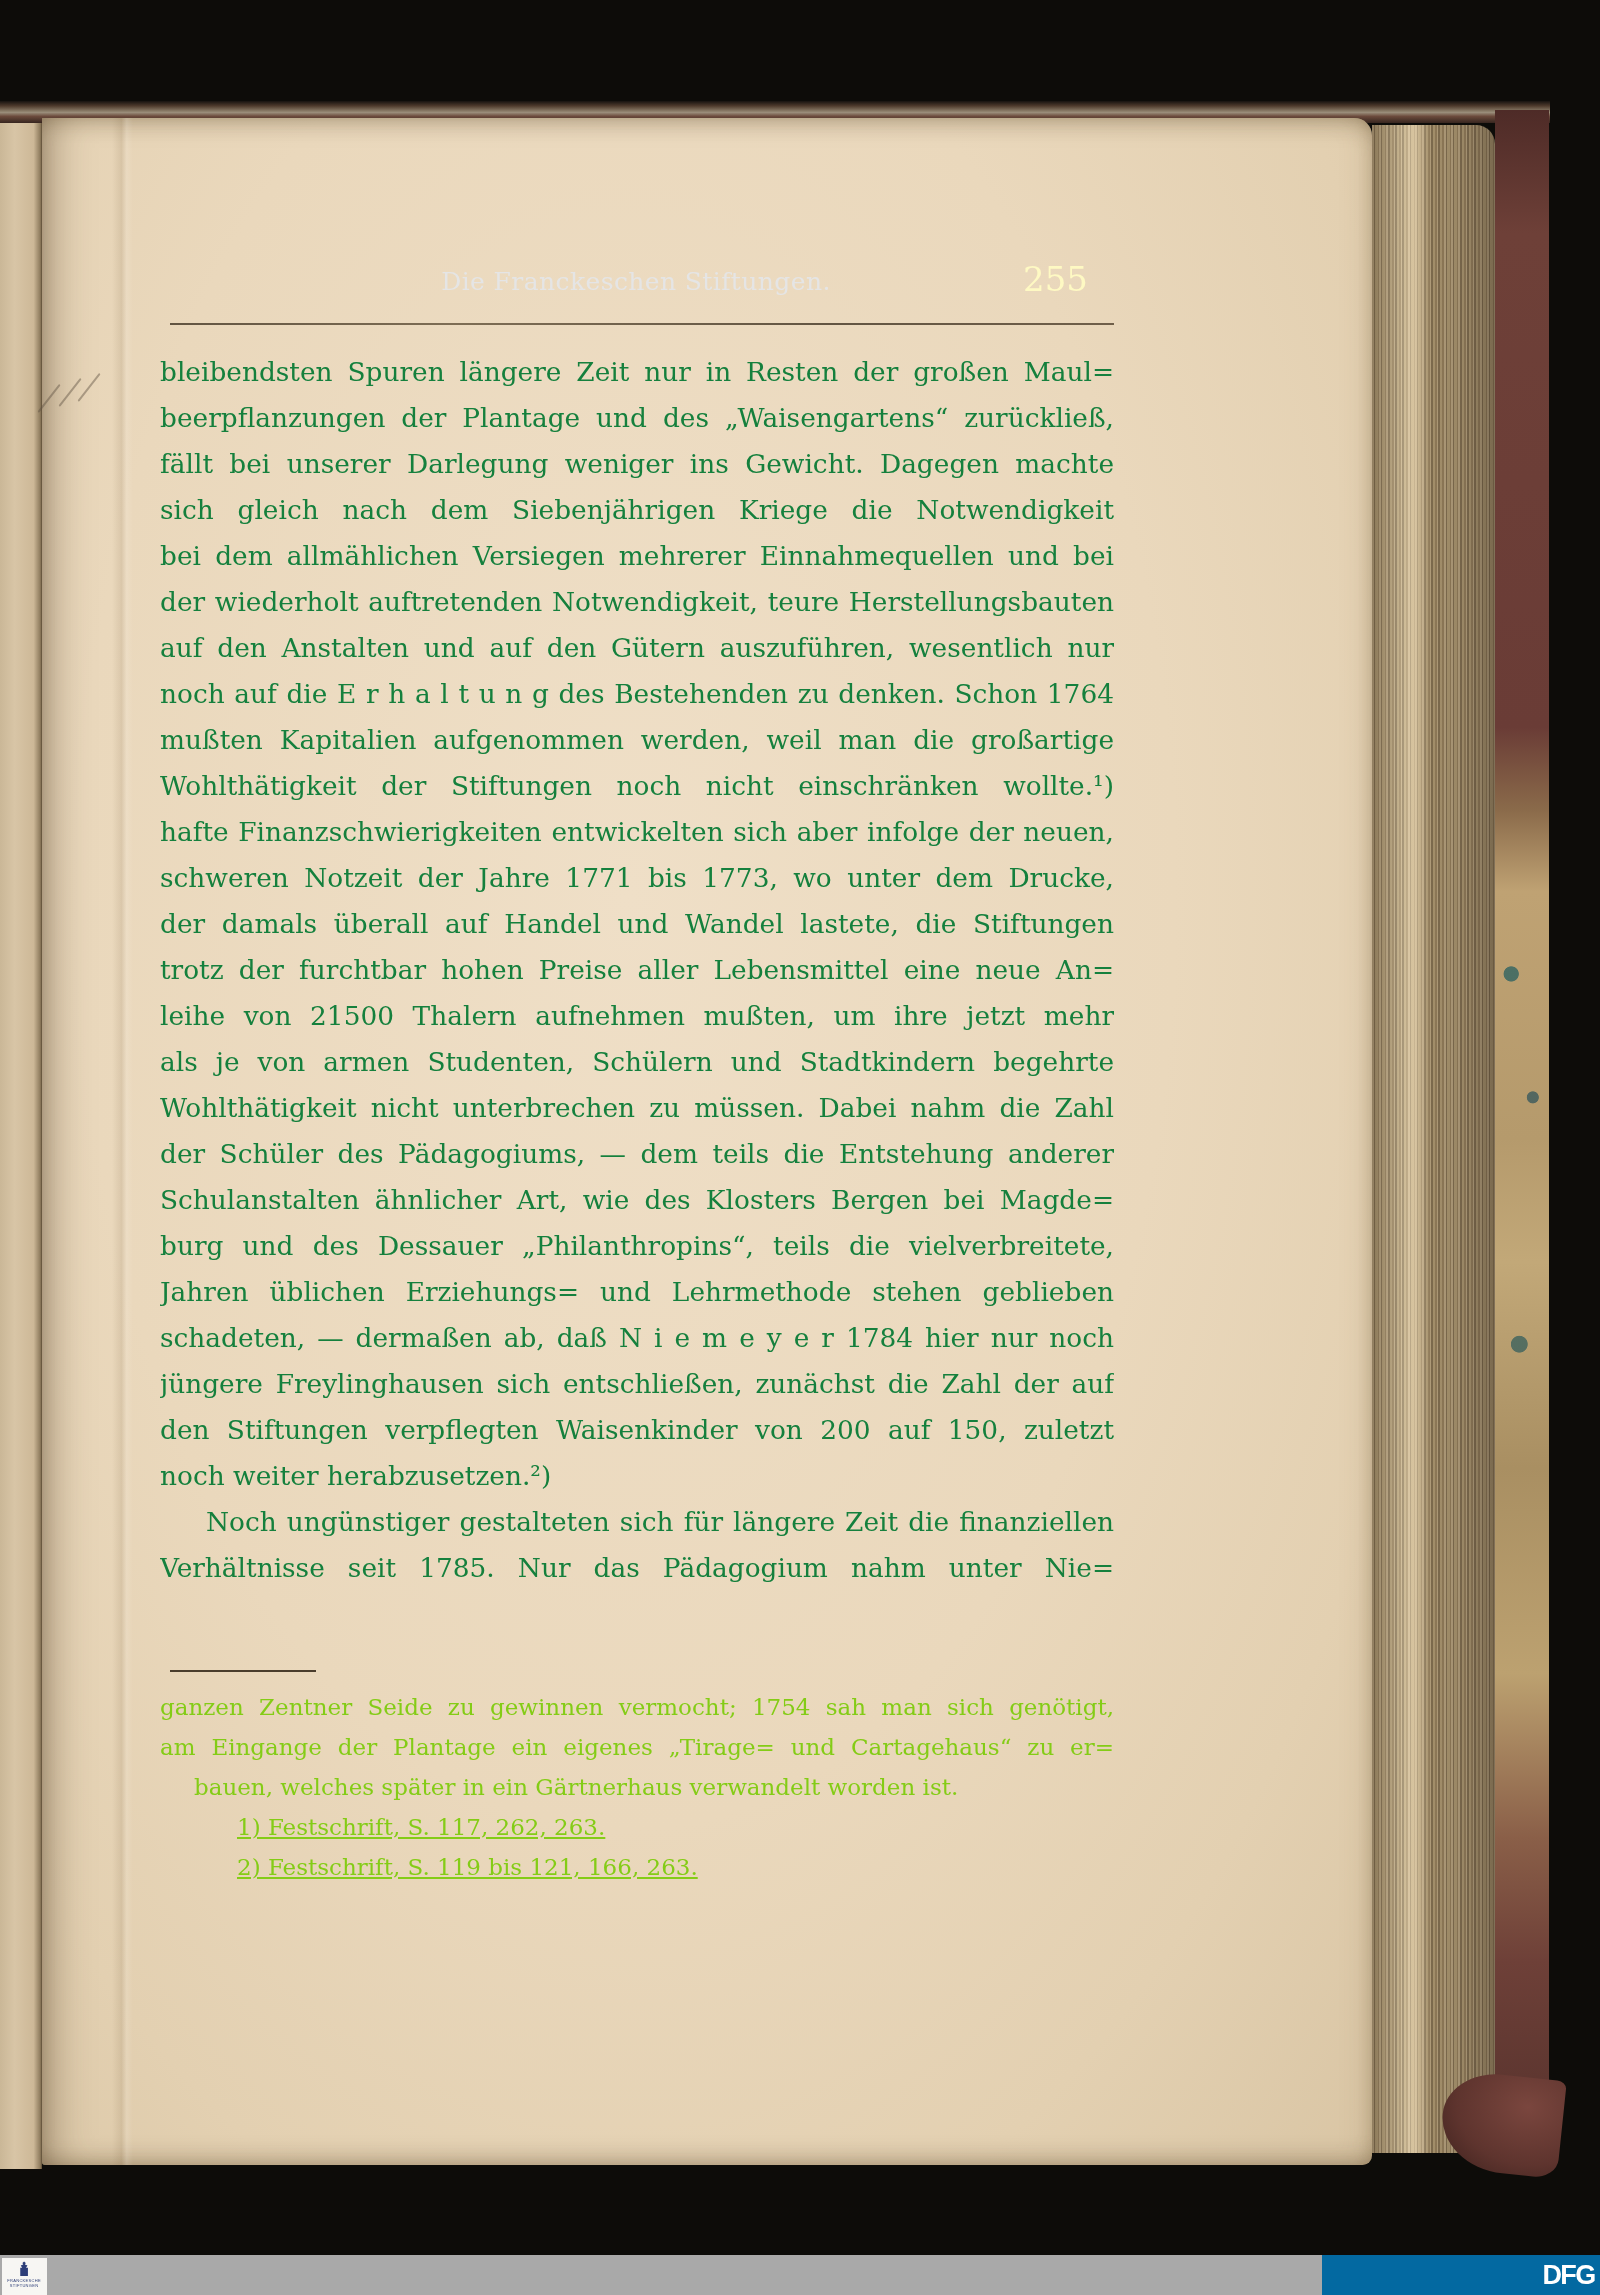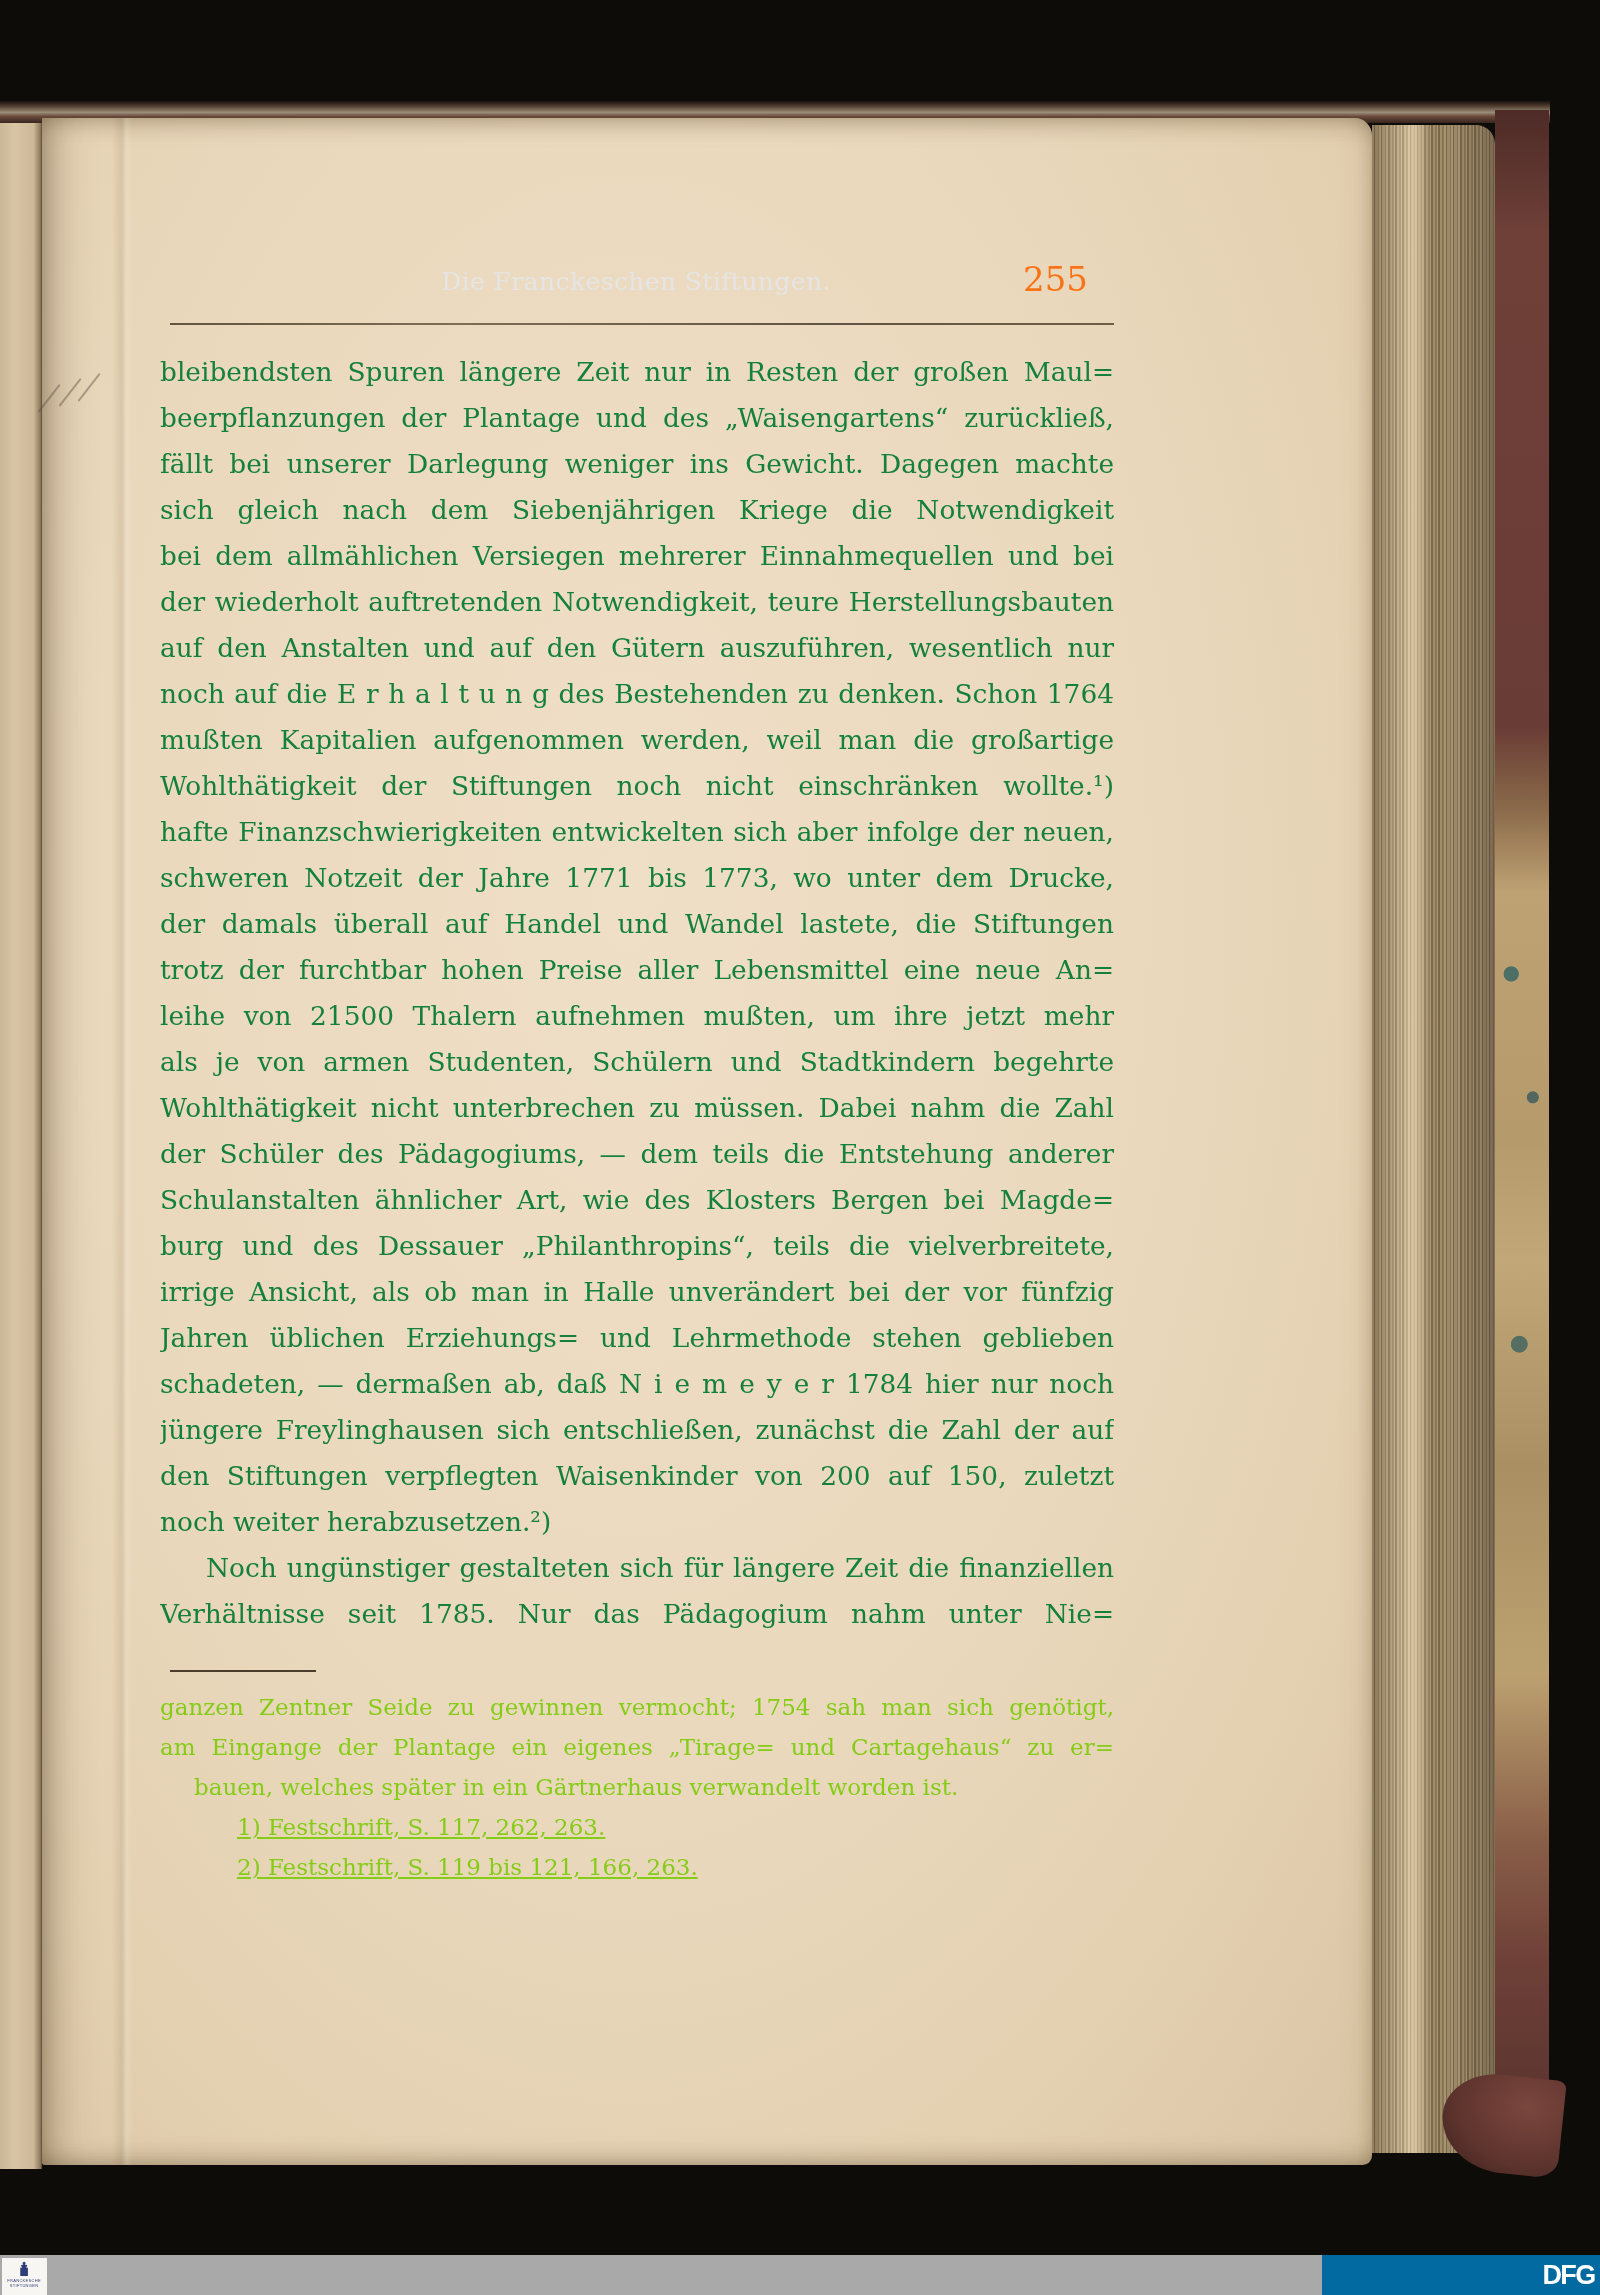--- a/index.html
+++ b/index.html
@@ -36,21 +36,21 @@
   .pencil-marks i{position:absolute;width:2.4px;height:35px;background:rgba(95,82,66,.45);
     transform:rotate(38deg);border-radius:1.6px;display:block;}
   .pencil-marks i:nth-child(1){left:6.4px;top:11.2px;}
   .pencil-marks i:nth-child(2){left:27px;top:4.8px;}
   .pencil-marks i:nth-child(3){left:46px;top:0px;}
 
   
   .running-head{position:absolute;left:160px;top:267px;width:952px;text-align:center;
     font-size:25px;color:#e5e5e5;letter-spacing:0.4px;}
   .page-num{position:absolute;left:984px;top:259px;width:104px;text-align:right;
-    font-size:34px;color:#f97316;}
+    font-size:34px;color:#fef9c3;}
   .head-rule{position:absolute;left:170px;top:323px;width:944px;height:2.4px;
     background:linear-gradient(90deg,#4a3d2c 0%,#6a5a42 30%,#4a3d2c 70%,#5a4a36 100%);opacity:.85;}
   .body-text{position:absolute;left:160px;top:349px;width:954px;color:#15803d;font-size:26.4px;}
   .bline{height:46px;line-height:46px;text-align:justify;text-align-last:justify;
     overflow:hidden;white-space:normal;}
   .bline.pend{text-align-last:left;}
   .bline.pindent{text-indent:46px;}
   .fn-rule{position:absolute;left:170px;top:1670px;width:146px;height:1.6px;background:#4a3d2c;}
   .footnotes{position:absolute;left:160px;top:1687px;width:954px;color:#84cc16;font-size:23px;}
   .fline{height:40px;line-height:40px;text-align:justify;text-align-last:justify;overflow:hidden;}
@@ -108,21 +108,20 @@
     <div class="bline">hafte Finanzschwierigkeiten entwickelten sich aber infolge der neuen,</div>
     <div class="bline">schweren Notzeit der Jahre 1771 bis 1773, wo unter dem Drucke,</div>
     <div class="bline">der damals überall auf Handel und Wandel lastete, die Stiftungen</div>
     <div class="bline">trotz der furchtbar hohen Preise aller Lebensmittel eine neue An=</div>
     <div class="bline">leihe von 21500 Thalern aufnehmen mußten, um ihre jetzt mehr</div>
     <div class="bline">als je von armen Studenten, Schülern und Stadtkindern begehrte</div>
     <div class="bline">Wohlthätigkeit nicht unterbrechen zu müssen.  Dabei nahm die Zahl</div>
     <div class="bline">der Schüler des Pädagogiums, — dem teils die Entstehung anderer</div>
     <div class="bline">Schulanstalten ähnlicher Art, wie des Klosters Bergen bei Magde=</div>
     <div class="bline">burg und des Dessauer „Philanthropins“, teils die vielverbreitete,</div>
-    <div class="bline">irrige Ansicht, als ob man in Halle unverändert bei der vor fünfzig</div>
     <div class="bline">Jahren üblichen Erziehungs= und Lehrmethode stehen geblieben wäre,</div>
     <div class="bline">schadeten, — dermaßen ab, daß N i e m e y e r 1784 hier nur noch</div>
     <div class="bline">jüngere Freylinghausen sich entschließen, zunächst die Zahl der auf</div>
     <div class="bline">den Stiftungen verpflegten Waisenkinder von 200 auf 150, zuletzt</div>
     <div class="bline pend">noch weiter herabzusetzen.²)</div>
     <div class="bline pindent">Noch ungünstiger gestalteten sich für längere Zeit die finanziellen</div>
     <div class="bline">Verhältnisse seit 1785.  Nur das Pädagogium nahm unter Nie=</div>
   </div>
 
   <div class="fn-rule"></div>

